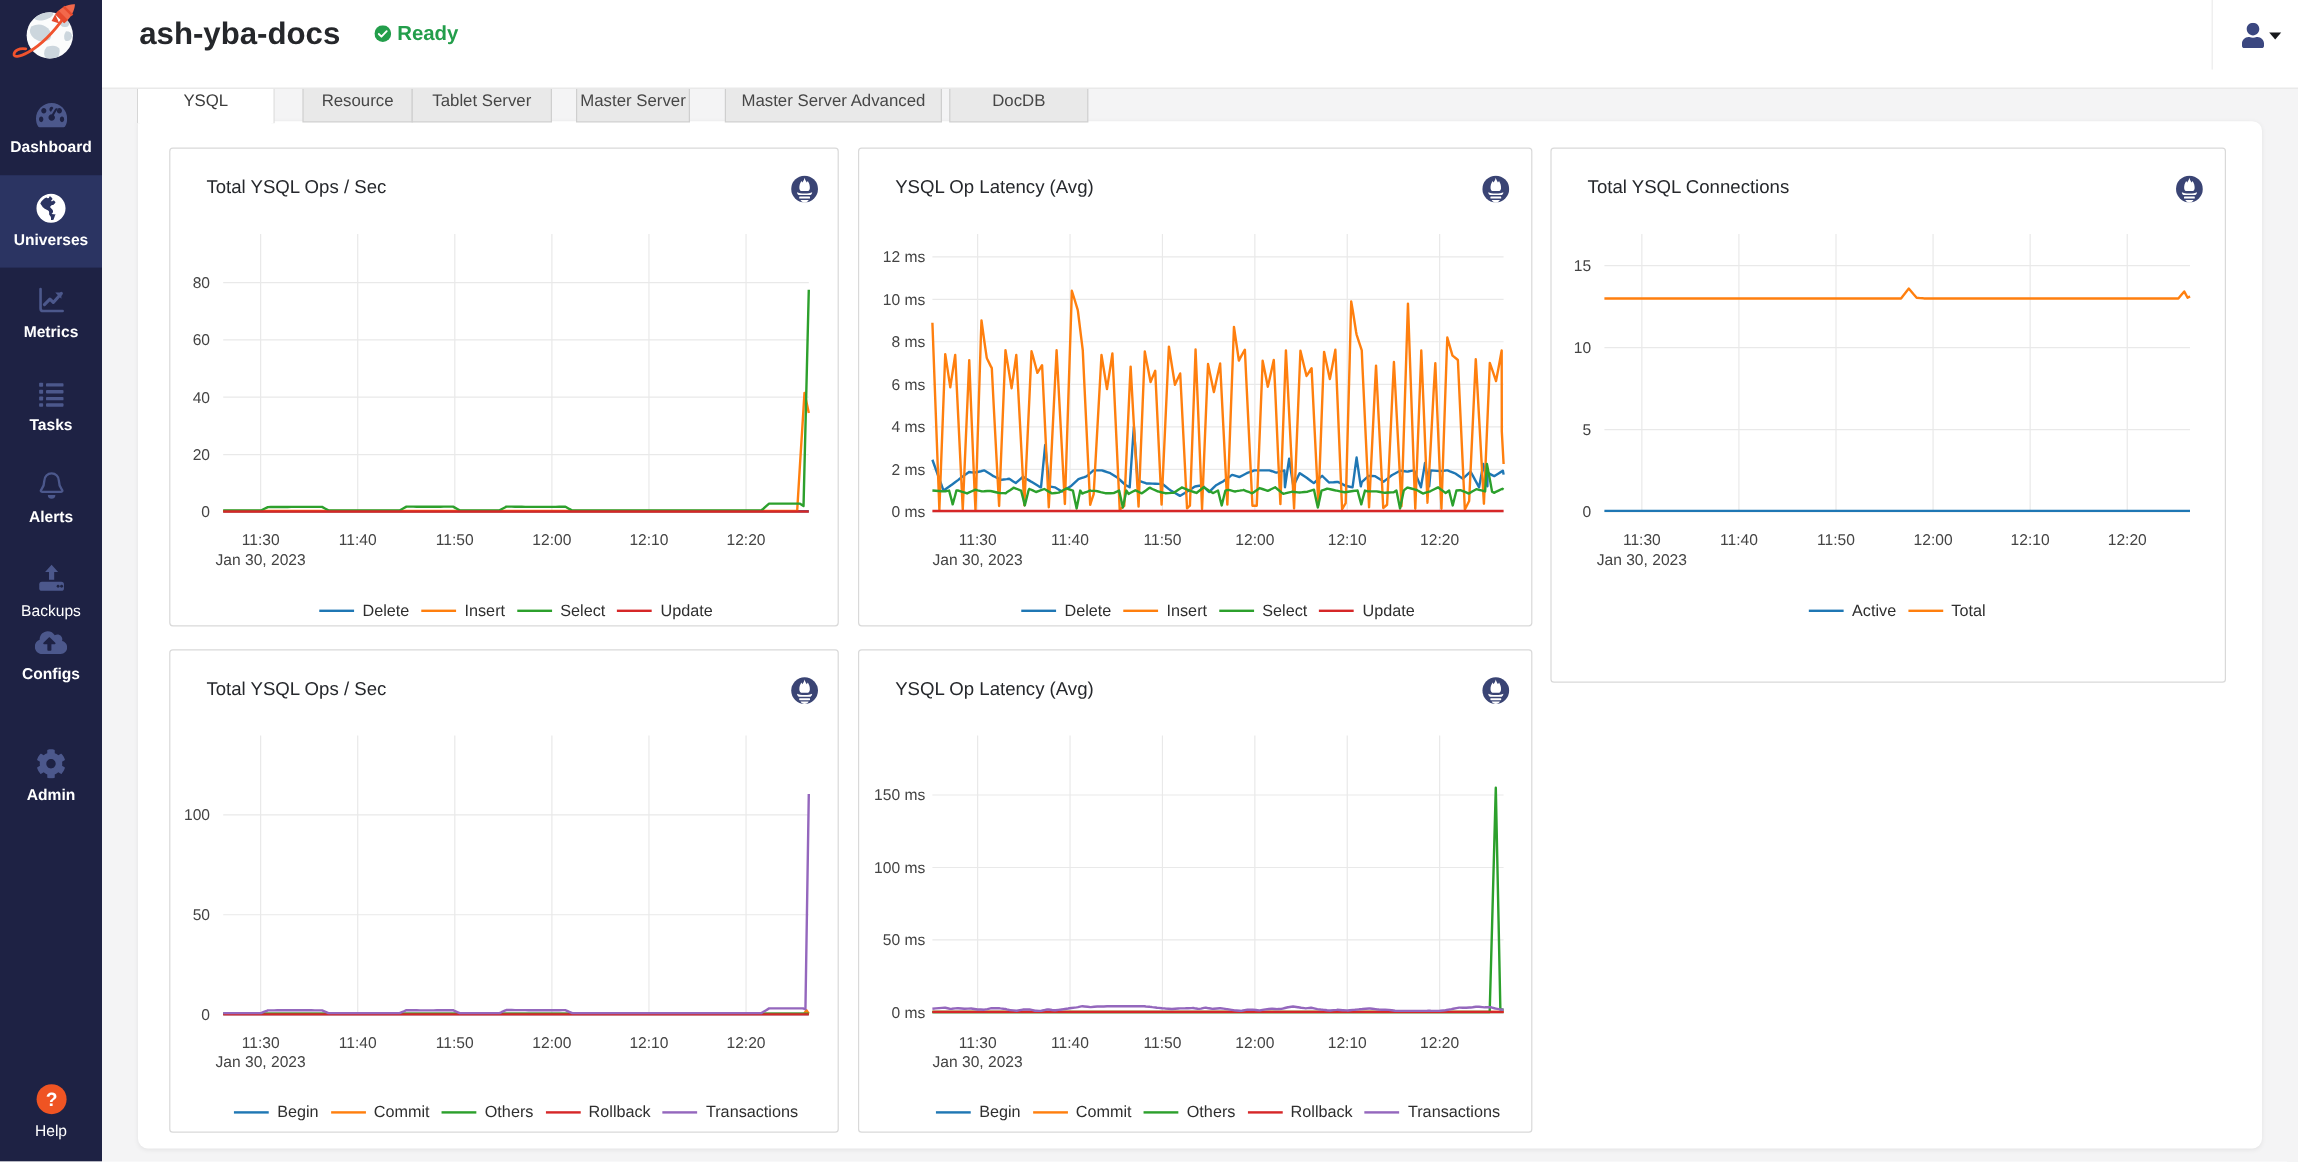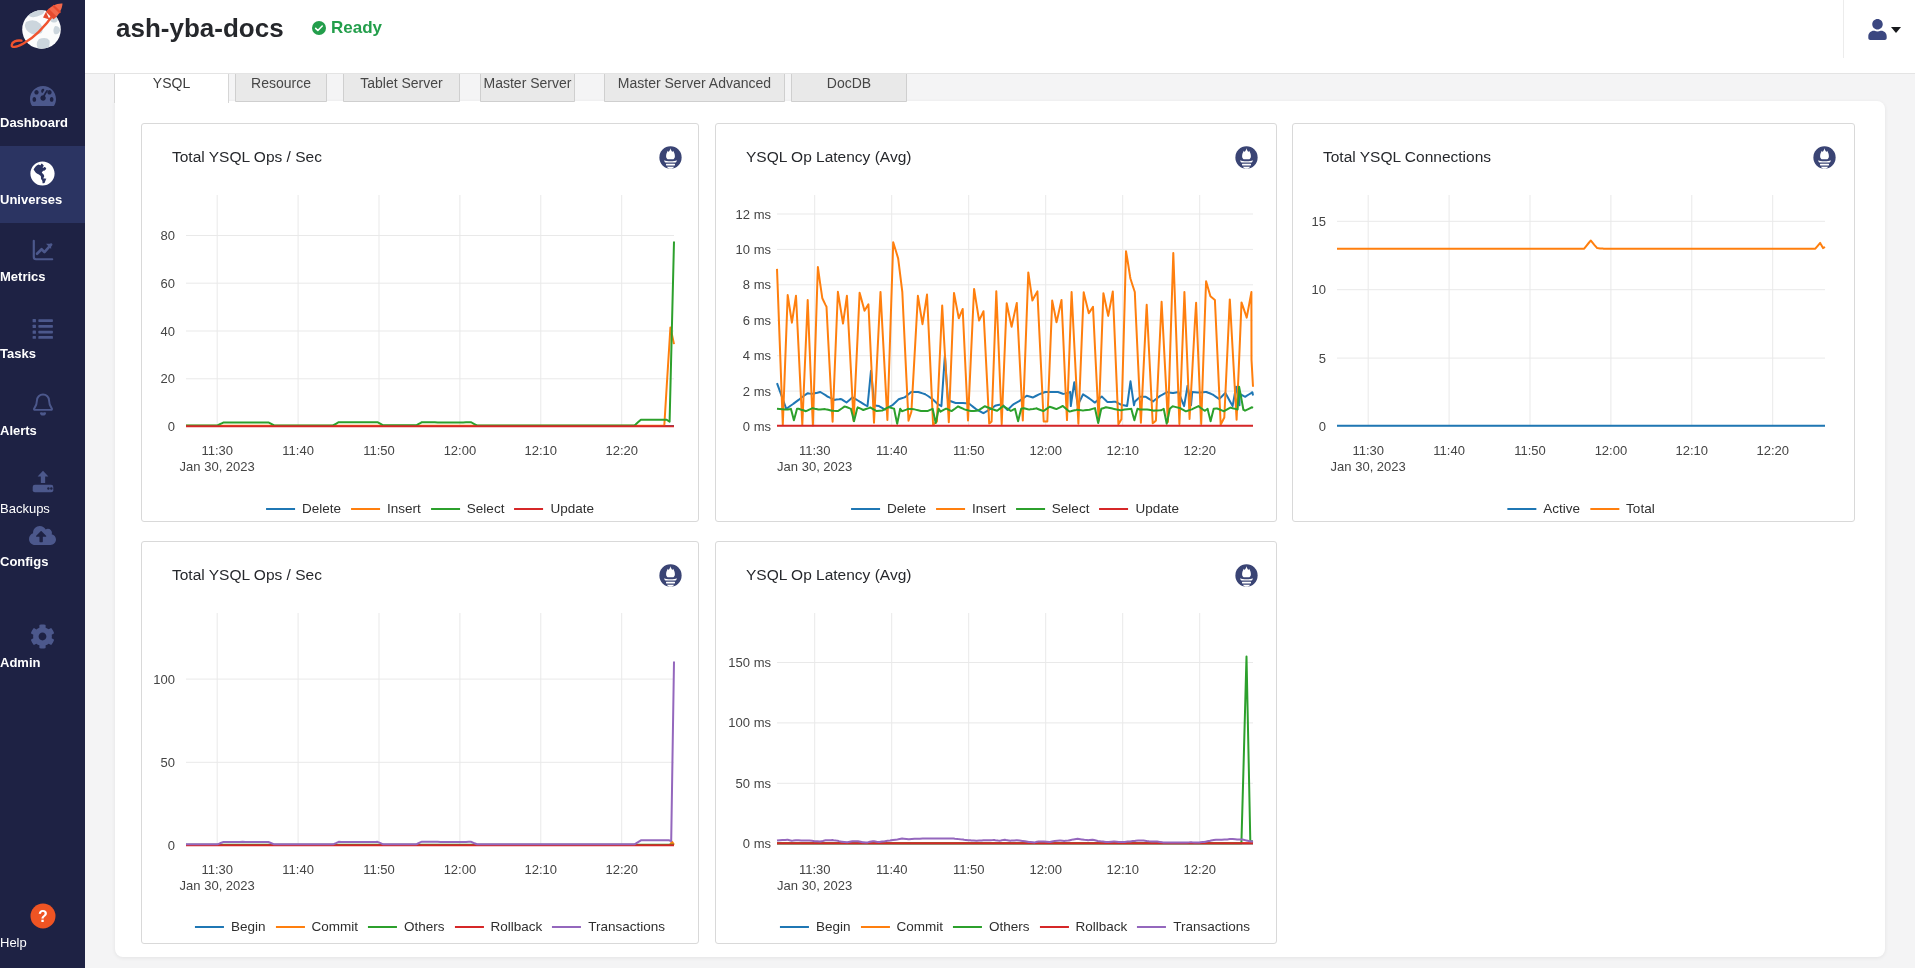--- a/index.html
+++ b/index.html
@@ -1,18 +1,18 @@
 <!DOCTYPE html>
 <html><head><meta charset="utf-8"><style>
 * { margin:0; padding:0; box-sizing:border-box; }
 html,body { width:1915px; height:968px; overflow:hidden; }
 body { position:relative; background:#f4f4f5; font-family:"Liberation Sans",sans-serif; }
 aside { position:absolute; left:0; top:0; width:85px; height:968px; background:#1e2244; z-index:5; }
 .logo { position:absolute; left:3px; top:0px; }
-.nav { position:absolute; left:0; width:85px; height:77px; text-align:left; }
+.nav { position:absolute; left:0; width:85px; height:77px; text-align:center; }
 .nav.active { background:#2b3462; }
 .nico { position:absolute; left:0; right:0; top:14px; height:26px; display:flex; align-items:center; justify-content:center; }
 .nlab { position:absolute; left:0; right:0; top:46px; color:#fff; font-size:13px; }
 header { position:absolute; left:85px; top:0; right:0; height:74px; background:#fff; border-bottom:1px solid #e4e4e4; z-index:4; }
 .h1 { position:absolute; left:31px; top:13px; font-size:26px; font-weight:bold; color:#25272b; letter-spacing:0px; }
 .ready { position:absolute; left:227px; top:18px; color:#239e4b; font-size:17px; font-weight:bold; }
 .ready svg { vertical-align:-2px; margin-right:5px; }
 .usr { position:absolute; right:0; top:0; width:72px; height:58px; border-left:1px solid #ececec; }
 .caret { position:absolute; right:14px; top:27px; width:0; height:0; border-left:5px solid transparent; border-right:5px solid transparent; border-top:6px solid #17191c; }
 .panel { position:absolute; left:115px; top:101px; width:1770px; height:856px; background:#fff; border-radius:0 8px 8px 8px; box-shadow:0 1px 4px rgba(0,0,0,0.07); z-index:1; }
@@ -144,21 +144,21 @@
       </svg>Ready</div>
 <div class="usr">
       <svg width="19" height="21" viewBox="0 0 448 512" style="position:absolute;left:24px;top:19px">
         <path fill="#3b4780" d="M224 256c70.7 0 128-57.3 128-128S294.7 0 224 0 96 57.3 96 128s57.3 128 128 128zm89.6 32h-16.7c-22.2 10.2-46.9 16-72.9 16s-50.6-5.8-72.9-16h-16.7C60.2 288 0 348.2 0 422.4V464c0 26.5 21.5 48 48 48h352c26.5 0 48-21.5 48-48v-41.6c0-74.2-60.2-134.4-134.4-134.4z"></path>
       </svg>
       <div class="caret"></div>
     </div>
 </header>
 <div class="panel"></div>
 <div class="tab at" style="left:114px;width:115px">YSQL</div>
-<div class="tab" style="left:235px;width:92px">Resource</div>
+<div class="tab" style="left:252px;width:92px">Resource</div>
 <div class="tab" style="left:343px;width:117px">Tablet Server</div>
 <div class="tab" style="left:480px;width:95px">Master Server</div>
 <div class="tab" style="left:604px;width:181px">Master Server Advanced</div>
 <div class="tab" style="left:791px;width:116px">DocDB</div>
 <div class="card" style="left:141px;top:123px;width:558px;height:399px">
     <div class="ct">Total YSQL Ops / Sec</div>
     <svg width="23" height="23" viewBox="0 0 64 64" style="position:absolute;right:16px;top:22px">
       <circle cx="32" cy="32" r="31" fill="#3a4474"></circle>
       <path fill="#fff" d="M32 6 C31 11.5 28.5 13.5 27 17 L24.5 13.5 C21.5 18.5 19.5 24 19.8 29.5 C20 33 21.5 35.6 24 36.8 L40 36.8 C42.5 35.6 44 33 44.2 29.5 C44.5 24 42.5 18.5 39.5 13.5 L37 17 C35.5 13.5 33 11.5 32 6 Z"></path>
       <path fill="#fff" d="M14.5 39.5 C18 41.4 24 42.3 32 42.3 C40 42.3 46 41.4 49.5 39.5 C49.3 42.6 48 44.9 45.8 46 L18.2 46 C16 44.9 14.7 42.6 14.5 39.5 Z"></path>
@@ -233,21 +233,21 @@
       <line x1="483.7" y1="71" x2="483.7" y2="302.5" stroke="#e9e9e9" stroke-width="1"></line>
       <text x="483.7" y="330.5" text-anchor="middle" font-size="13" fill="#444444">12:20</text>
       <text x="98.7" y="346.5" text-anchor="middle" font-size="13" fill="#444444">Jan 30, 2023</text>
       <polyline fill="none" stroke="#1f77b4" stroke-width="2" stroke-linejoin="round" points="61.0,259.1 63.7,266.6 66.4,274.1 69.1,281.6 70.2,284.8 71.8,283.7 74.5,281.8 77.1,280.0 77.2,279.9 79.9,277.9 82.6,275.9 84.3,274.5 85.3,273.8 88.0,271.8 90.7,269.9 91.4,269.3 93.3,269.5 96.0,269.7 96.9,269.7 98.7,269.3 101.4,268.7 104.1,268.0 104.4,268.0 106.8,269.5 109.5,271.2 111.9,272.8 112.2,272.9 114.9,274.2 117.6,275.5 118.4,275.9 120.3,275.6 123.0,275.3 125.0,275.0 125.7,275.4 128.4,277.2 130.5,278.5 131.1,278.0 133.8,275.7 136.5,273.3 136.5,273.3 139.2,274.9 141.9,276.5 143.7,277.6 144.6,278.1 147.3,279.8 150.0,281.5 150.9,282.0 151.5,282.1 152.7,270.3 155.0,246.7 155.4,250.6 158.0,277.4 158.4,281.3 160.7,281.7 163.1,282.1 163.4,282.3 166.1,283.9 168.8,285.5 169.0,285.6 171.5,284.0 174.2,282.4 176.6,281.0 176.9,280.7 179.6,278.2 182.3,275.6 182.7,275.3 185.0,274.5 187.7,273.6 189.3,273.0 190.4,272.1 193.1,269.8 195.2,268.0 195.8,268.0 198.5,268.0 201.2,268.0 202.2,268.0 203.9,268.5 206.6,269.4 209.3,270.3 209.6,270.5 212.0,272.0 214.7,273.8 215.9,274.6 217.4,276.0 220.1,278.5 221.6,280.0 222.7,280.6 225.4,282.1 225.4,282.1 228.1,242.9 228.9,231.7 230.8,259.2 232.4,281.3 233.1,276.5 233.5,276.7 236.2,277.7 238.9,278.7 239.3,278.9 241.6,278.9 244.3,279.0 246.5,279.1 247.0,279.1 249.7,279.2 252.4,279.3 252.7,279.3 255.1,281.2 257.8,283.4 259.7,284.8 260.5,285.3 263.2,286.8 265.9,288.4 267.3,289.2 268.6,288.5 271.3,286.9 274.0,285.2 274.4,284.9 276.7,283.5 279.4,281.7 279.9,281.4 282.1,281.0 284.8,280.6 286.1,280.4 287.4,281.8 290.1,284.6 291.5,286.0 292.8,284.8 295.5,282.1 297.3,280.4 298.2,279.9 300.9,278.4 303.2,277.2 303.6,276.9 306.3,274.9 309.0,273.0 310.7,271.7 311.7,272.0 314.4,272.8 316.9,273.5 317.1,273.4 319.8,272.0 322.5,270.6 323.5,270.1 325.2,269.5 327.9,268.5 329.2,268.0 330.6,268.0 333.3,268.0 336.0,268.0 336.4,268.0 338.7,268.0 341.4,268.0 341.9,268.0 344.1,268.7 346.8,269.7 347.5,269.9 349.4,269.4 352.1,268.6 354.3,268.0 354.8,282.1 357.5,263.5 358.3,258.2 360.2,271.0 361.8,281.3 362.9,278.9 365.6,273.3 367.1,270.3 368.3,271.1 371.0,272.8 373.2,274.3 373.7,274.7 376.4,276.8 378.8,278.6 379.1,278.4 381.8,276.0 384.5,273.6 385.8,272.5 387.2,273.9 389.9,276.5 391.5,278.1 392.6,278.0 395.3,277.9 398.0,277.7 399.2,277.7 400.7,278.4 403.4,279.8 405.5,280.9 406.1,281.0 408.8,281.6 411.1,282.1 411.5,279.4 414.1,260.1 414.5,257.3 416.8,273.3 418.0,281.3 418.8,277.8 419.5,277.1 422.2,274.6 424.3,272.7 424.9,272.7 427.6,272.7 429.7,272.8 430.3,273.1 433.0,274.8 435.7,276.5 437.1,277.4 438.4,276.3 441.1,274.2 443.8,272.1 444.2,271.8 446.5,270.6 449.2,269.1 451.0,268.2 451.9,268.3 454.6,268.7 456.6,269.0 457.3,268.9 460.0,268.4 462.4,268.0 462.7,268.7 465.4,275.4 468.1,282.1 470.8,266.3 471.5,261.8 473.5,272.6 475.0,281.3 476.2,268.0 476.2,268.0 478.8,268.2 481.5,268.4 483.8,268.5 484.2,268.5 486.9,268.3 489.6,268.0 490.3,268.0 492.3,268.8 495.0,269.8 496.8,270.6 497.7,271.2 500.4,273.1 503.1,274.9 503.1,274.9 505.8,272.4 508.5,269.8 509.4,268.9 511.2,272.2 513.9,277.2 516.6,282.1 519.3,267.0 520.1,262.7 522.0,273.0 523.5,281.3 523.6,270.0 524.7,270.5 527.4,271.9 529.2,272.8 530.1,272.2 532.8,270.5 535.5,268.8 536.4,268.2 537.0,271.5"></polyline>
       <polyline fill="none" stroke="#ff7f0e" stroke-width="2" stroke-linejoin="round" points="61.0,144.9 63.7,217.4 66.4,289.8 66.8,300.8 69.1,240.1 71.7,171.1 71.8,171.7 74.5,189.4 75.9,198.7 77.2,190.2 79.9,172.4 80.0,171.7 82.6,224.9 85.3,280.2 86.3,300.6 88.0,261.5 90.7,199.5 91.7,176.1 93.3,216.7 96.0,281.8 96.9,301.5 98.7,241.9 101.4,156.6 101.9,143.1 104.1,159.1 106.3,174.2 106.8,175.3 109.5,180.9 110.5,182.8 112.2,216.0 114.9,266.5 116.6,297.7 117.6,272.5 120.3,206.5 121.9,167.8 123.0,174.7 125.7,191.3 127.0,199.5 128.4,189.8 130.9,171.8 131.1,174.9 133.8,225.4 136.5,276.0 137.6,297.0 139.2,263.5 141.9,206.1 143.6,168.7 144.6,172.2 147.3,182.3 148.5,186.7 150.0,184.3 152.4,180.3 152.7,186.0 155.4,242.5 158.0,298.8 158.0,298.5 160.7,244.0 163.4,189.5 164.5,167.9 166.1,198.0 168.8,247.9 171.4,296.0 171.5,293.0 174.2,210.7 176.9,128.4 177.2,118.3 179.6,126.0 182.1,134.2 182.3,135.5 185.0,157.4 186.3,167.8 187.7,197.4 190.4,253.7 192.5,296.7 193.1,294.7 195.4,287.7 195.8,280.4 198.5,232.6 201.2,184.7 201.9,171.8 203.9,184.1 206.5,200.2 206.6,199.4 209.3,181.9 211.0,170.6 212.0,191.3 214.7,248.9 217.1,300.8 217.4,300.5 220.1,298.2 220.9,297.5 222.7,257.0 225.4,197.6 226.2,181.5 228.1,216.0 230.8,263.3 232.8,298.2 233.5,280.6 236.2,213.0 238.0,168.9 238.9,173.8 241.6,188.1 242.8,194.3 244.3,190.7 246.7,185.0 247.0,191.8 249.7,248.8 252.0,296.5 252.4,287.0 255.1,228.9 257.8,170.7 258.1,164.9 260.5,180.2 263.1,196.6 263.2,196.4 265.9,190.6 267.5,187.2 268.6,208.7 271.3,261.6 273.2,299.6 274.0,298.9 275.6,297.4 276.7,267.7 279.4,193.4 280.3,167.2 282.1,210.3 284.8,276.6 285.7,300.2 287.4,258.0 290.1,192.5 290.7,179.3 292.8,189.5 295.5,202.4 295.6,202.7 298.2,190.6 300.8,178.9 300.9,181.7 303.6,234.4 306.3,287.1 306.8,296.5 309.0,237.1 311.7,164.8 312.3,148.4 314.4,162.9 316.4,176.5 317.1,175.1 319.8,170.2 321.4,167.4 322.5,190.7 325.2,246.0 327.7,297.5 327.9,297.5 330.6,297.5 331.3,297.5 333.3,249.1 336.0,182.5 336.2,176.6 338.7,188.9 340.5,198.3 341.4,194.6 344.1,182.3 345.5,175.9 346.8,203.8 349.4,263.0 351.0,296.1 352.1,263.6 354.8,189.9 355.6,168.0 357.5,205.2 360.2,257.9 362.4,299.8 362.9,286.0 365.6,219.4 367.7,168.3 368.3,170.9 371.0,182.0 372.8,189.3 373.7,187.9 376.4,183.7 377.0,182.8 379.1,225.9 381.8,280.0 382.6,296.7 384.5,246.7 387.2,174.3 387.4,169.2 389.9,181.0 392.2,191.9 392.6,189.9 395.3,175.6 396.8,167.5 398.0,195.3 400.7,259.9 402.4,300.3 403.4,298.7 405.4,295.3 406.1,271.6 408.8,173.8 410.0,127.2 411.5,136.0 414.1,152.7 414.5,154.8 416.8,162.0 418.8,168.0 419.5,184.0 422.2,241.6 424.9,298.8 424.9,298.4 427.6,243.4 430.3,188.4 430.7,180.7 433.0,226.2 435.7,279.1 436.7,299.3 438.4,297.9 439.9,296.6 441.1,272.2 443.8,215.6 445.6,177.7 446.5,194.6 449.2,246.1 451.9,297.5 451.9,297.9 454.6,213.8 457.3,129.0 457.3,129.0 460.0,204.9 462.7,280.9 463.4,300.0 465.4,247.8 468.1,177.9 468.4,168.1 470.8,225.7 473.5,292.7 473.5,294.9 476.2,248.3 478.8,200.3 480.1,178.7 481.5,213.9 484.2,277.6 485.2,299.9 486.9,248.7 489.6,170.2 490.1,157.3 492.3,165.1 494.4,172.3 495.0,172.8 497.7,175.0 498.9,176.0 500.4,208.5 503.1,265.9 504.7,300.6 505.8,298.5 508.3,293.5 508.5,289.0 511.2,231.5 513.8,175.4 513.9,176.5 516.6,224.7 519.3,272.8 520.6,295.8 522.0,262.4 524.7,198.4 525.5,178.4 527.4,183.9 530.1,191.8 530.7,193.6 531.6,188.7 532.8,182.4 535.4,168.1 535.5,235.6 537.0,262.7"></polyline>
       <polyline fill="none" stroke="#2ca02c" stroke-width="2" stroke-linejoin="round" points="61.0,284.8 63.7,285.0 66.4,285.2 69.1,285.4 71.3,285.5 71.8,285.4 74.5,284.9 74.9,284.8 77.2,293.4 77.9,296.3 79.9,289.1 81.0,284.8 82.4,284.8 82.6,284.8 85.3,285.7 88.0,286.5 89.9,287.2 90.7,286.8 93.3,285.6 96.0,284.4 96.6,284.1 98.7,284.7 101.4,285.3 102.1,285.5 104.1,285.4 106.8,285.2 109.1,285.1 109.5,285.2 112.2,285.8 114.9,286.4 116.1,286.7 117.6,286.8 120.3,286.9 122.1,287.0 123.0,286.3 125.7,284.5 128.4,282.6 128.6,282.4 131.1,283.3 133.8,284.4 134.9,284.8 136.5,291.0 138.0,297.2 139.2,292.5 141.1,284.8 141.7,283.4 141.9,283.5 144.6,284.7 147.3,286.0 147.3,286.0 150.0,285.0 152.7,284.1 154.3,283.5 155.4,284.1 158.0,285.7 160.6,287.1 160.7,287.1 163.4,286.8 166.1,286.5 166.6,286.4 168.8,285.2 171.5,283.7 172.7,283.0 174.2,283.5 176.9,284.4 178.1,284.8 179.6,292.3 181.2,299.8 182.3,294.2 184.2,284.8 185.0,285.9 185.9,287.3 187.7,286.6 190.4,285.6 192.2,284.8 193.1,284.9 195.8,285.1 197.7,285.2 198.5,285.4 201.2,286.1 203.9,286.7 205.1,287.0 206.6,287.0 209.3,287.0 211.9,286.9 212.0,286.9 214.7,285.7 216.6,284.8 217.4,288.3 219.7,299.0 220.1,297.2 222.7,284.8 224.5,287.6 225.4,287.1 228.1,285.6 230.1,284.6 230.8,284.9 233.5,286.2 235.5,287.1 236.2,286.6 238.9,284.7 241.6,282.7 242.1,282.4 244.3,283.5 247.0,284.7 248.4,285.4 249.7,285.7 252.4,286.4 255.1,287.0 255.3,287.1 257.8,286.9 260.5,286.7 262.0,286.6 263.2,285.9 265.9,284.1 268.6,282.4 268.8,282.2 271.3,283.2 274.0,284.3 274.3,284.5 276.7,285.3 279.4,286.2 281.1,286.8 282.1,286.0 284.8,283.9 287.1,282.0 287.4,282.2 290.1,283.9 292.8,285.7 294.8,286.9 295.5,286.6 298.2,285.2 299.0,284.8 300.9,292.5 302.1,297.2 303.6,291.0 305.2,284.8 306.3,284.5 307.8,284.2 309.0,284.5 311.7,285.2 313.3,285.6 314.4,285.3 317.1,284.9 319.8,284.4 320.2,284.3 322.5,285.2 325.2,286.2 327.4,287.1 327.9,286.8 330.6,284.9 333.3,283.0 333.6,282.7 336.0,283.5 338.7,284.5 340.4,285.1 341.4,284.6 344.1,283.3 346.7,282.0 346.8,282.1 349.4,284.3 352.1,286.5 353.4,287.5 354.8,287.2 357.5,286.5 360.2,285.9 360.6,285.8 362.9,286.0 365.6,286.3 367.0,286.4 368.3,286.3 371.0,286.0 373.4,285.8 373.7,285.7 376.4,284.9 379.0,284.1 379.1,284.8 379.1,284.8 381.8,297.2 382.2,299.0 384.5,288.3 385.3,284.8 387.2,284.2 389.9,283.3 390.1,283.2 392.6,283.7 395.3,284.3 397.4,284.8 398.0,284.9 400.7,285.5 403.4,286.0 404.4,286.2 406.1,286.0 408.8,285.6 411.5,285.2 411.5,285.2 414.1,284.9 415.3,284.8 416.8,290.5 418.4,296.3 419.5,292.0 421.5,284.8 422.2,285.0 423.7,285.5 424.9,285.5 427.6,285.5 430.3,285.5 431.1,285.5 433.0,285.8 435.7,286.3 438.1,286.7 438.4,286.6 441.1,286.4 443.8,286.3 445.4,286.2 446.5,285.5 447.7,284.8 449.2,292.3 450.7,299.8 451.9,294.2 453.8,284.8 454.6,284.1 456.7,282.3 457.3,282.4 460.0,283.1 462.7,283.8 464.4,284.2 465.4,284.8 468.1,286.3 469.8,287.3 470.8,287.0 473.5,286.1 475.7,285.4 476.2,285.2 478.8,283.9 481.5,282.6 482.5,282.1 484.2,283.5 486.9,285.5 488.7,286.8 489.6,286.2 491.6,284.8 492.3,287.9 494.6,297.2 495.0,295.6 497.7,284.8 500.4,284.5 501.0,284.5 503.1,285.3 505.8,286.4 508.0,287.3 508.5,286.9 511.2,285.4 513.9,283.9 514.4,283.6 516.6,284.2 519.3,284.9 521.6,285.5 522.0,279.3 523.1,262.7 524.7,271.0 527.4,285.7 529.0,286.7 530.1,286.1 532.8,284.8 535.5,283.5 536.0,283.3 537.0,283.9"></polyline>
       <polyline fill="none" stroke="#d62728" stroke-width="2" stroke-linejoin="round" points="61.0,301.8 63.7,301.8 66.4,301.8 69.1,301.8 71.8,301.8 74.5,301.8 77.2,301.8 79.9,301.8 82.6,301.8 85.3,301.8 88.0,301.8 90.7,301.8 93.3,301.8 96.0,301.8 98.7,301.8 101.4,301.8 104.1,301.8 106.8,301.8 109.5,301.8 112.2,301.8 114.9,301.8 117.6,301.8 120.3,301.8 123.0,301.8 125.7,301.8 128.4,301.8 131.1,301.8 133.8,301.8 136.5,301.8 139.2,301.8 141.9,301.8 144.6,301.8 147.3,301.8 150.0,301.8 152.7,301.8 155.4,301.8 158.0,301.8 160.7,301.8 163.4,301.8 166.1,301.8 168.8,301.8 171.5,301.8 174.2,301.8 176.9,301.8 179.6,301.8 182.3,301.8 185.0,301.8 187.7,301.8 190.4,301.8 193.1,301.8 195.8,301.8 198.5,301.8 201.2,301.8 203.9,301.8 206.6,301.8 209.3,301.8 212.0,301.8 214.7,301.8 217.4,301.8 220.1,301.8 222.7,301.8 225.4,301.8 228.1,301.8 230.8,301.8 233.5,301.8 236.2,301.8 238.9,301.8 241.6,301.8 244.3,301.8 247.0,301.8 249.7,301.8 252.4,301.8 255.1,301.8 257.8,301.8 260.5,301.8 263.2,301.8 265.9,301.8 268.6,301.8 271.3,301.8 274.0,301.8 276.7,301.8 279.4,301.8 282.1,301.8 284.8,301.8 287.4,301.8 290.1,301.8 292.8,301.8 295.5,301.8 298.2,301.8 300.9,301.8 303.6,301.8 306.3,301.8 309.0,301.8 311.7,301.8 314.4,301.8 317.1,301.8 319.8,301.8 322.5,301.8 325.2,301.8 327.9,301.8 330.6,301.8 333.3,301.8 336.0,301.8 338.7,301.8 341.4,301.8 344.1,301.8 346.8,301.8 349.4,301.8 352.1,301.8 354.8,301.8 357.5,301.8 360.2,301.8 362.9,301.8 365.6,301.8 368.3,301.8 371.0,301.8 373.7,301.8 376.4,301.8 379.1,301.8 381.8,301.8 384.5,301.8 387.2,301.8 389.9,301.8 392.6,301.8 395.3,301.8 398.0,301.8 400.7,301.8 403.4,301.8 406.1,301.8 408.8,301.8 411.5,301.8 414.1,301.8 416.8,301.8 419.5,301.8 422.2,301.8 424.9,301.8 427.6,301.8 430.3,301.8 433.0,301.8 435.7,301.8 438.4,301.8 441.1,301.8 443.8,301.8 446.5,301.8 449.2,301.8 451.9,301.8 454.6,301.8 457.3,301.8 460.0,301.8 462.7,301.8 465.4,301.8 468.1,301.8 470.8,301.8 473.5,301.8 476.2,301.8 478.8,301.8 481.5,301.8 484.2,301.8 486.9,301.8 489.6,301.8 492.3,301.8 495.0,301.8 497.7,301.8 500.4,301.8 503.1,301.8 505.8,301.8 508.5,301.8 511.2,301.8 513.9,301.8 516.6,301.8 519.3,301.8 522.0,301.8 524.7,301.8 527.4,301.8 530.1,301.8 532.8,301.8 535.5,301.8 537.0,301.8"></polyline>
     </svg>
     <div class="legend" style="left:299px;top:377px"><span class="li"><span class="ls" style="background:#1f77b4"></span>Delete</span><span class="li"><span class="ls" style="background:#ff7f0e"></span>Insert</span><span class="li"><span class="ls" style="background:#2ca02c"></span>Select</span><span class="li"><span class="ls" style="background:#d62728"></span>Update</span></div>
   </div>
-<div class="card" style="left:1292px;top:123px;width:563px;height:399px">
+<div class="card" style="left:1292px;top:123px;width:563px;height:446px">
     <div class="ct">Total YSQL Connections</div>
     <svg width="23" height="23" viewBox="0 0 64 64" style="position:absolute;right:18px;top:22px">
       <circle cx="32" cy="32" r="31" fill="#3a4474"></circle>
       <path fill="#fff" d="M32 6 C31 11.5 28.5 13.5 27 17 L24.5 13.5 C21.5 18.5 19.5 24 19.8 29.5 C20 33 21.5 35.6 24 36.8 L40 36.8 C42.5 35.6 44 33 44.2 29.5 C44.5 24 42.5 18.5 39.5 13.5 L37 17 C35.5 13.5 33 11.5 32 6 Z"></path>
       <path fill="#fff" d="M14.5 39.5 C18 41.4 24 42.3 32 42.3 C40 42.3 46 41.4 49.5 39.5 C49.3 42.6 48 44.9 45.8 46 L18.2 46 C16 44.9 14.7 42.6 14.5 39.5 Z"></path>
       <rect x="19.5" y="49.6" width="25" height="4.6" rx="1" fill="#fff"></rect>
       <path fill="#fff" d="M22.5 57.5 L41.5 57.5 C40 61.3 36.6 63.2 32 63.2 C27.4 63.2 24 61.3 22.5 57.5 Z"></path>
     </svg>
     <svg width="563" height="399" style="position:absolute;left:0;top:0">
       <line x1="44" y1="302.5" x2="532" y2="302.5" stroke="#e9e9e9" stroke-width="1"></line>

